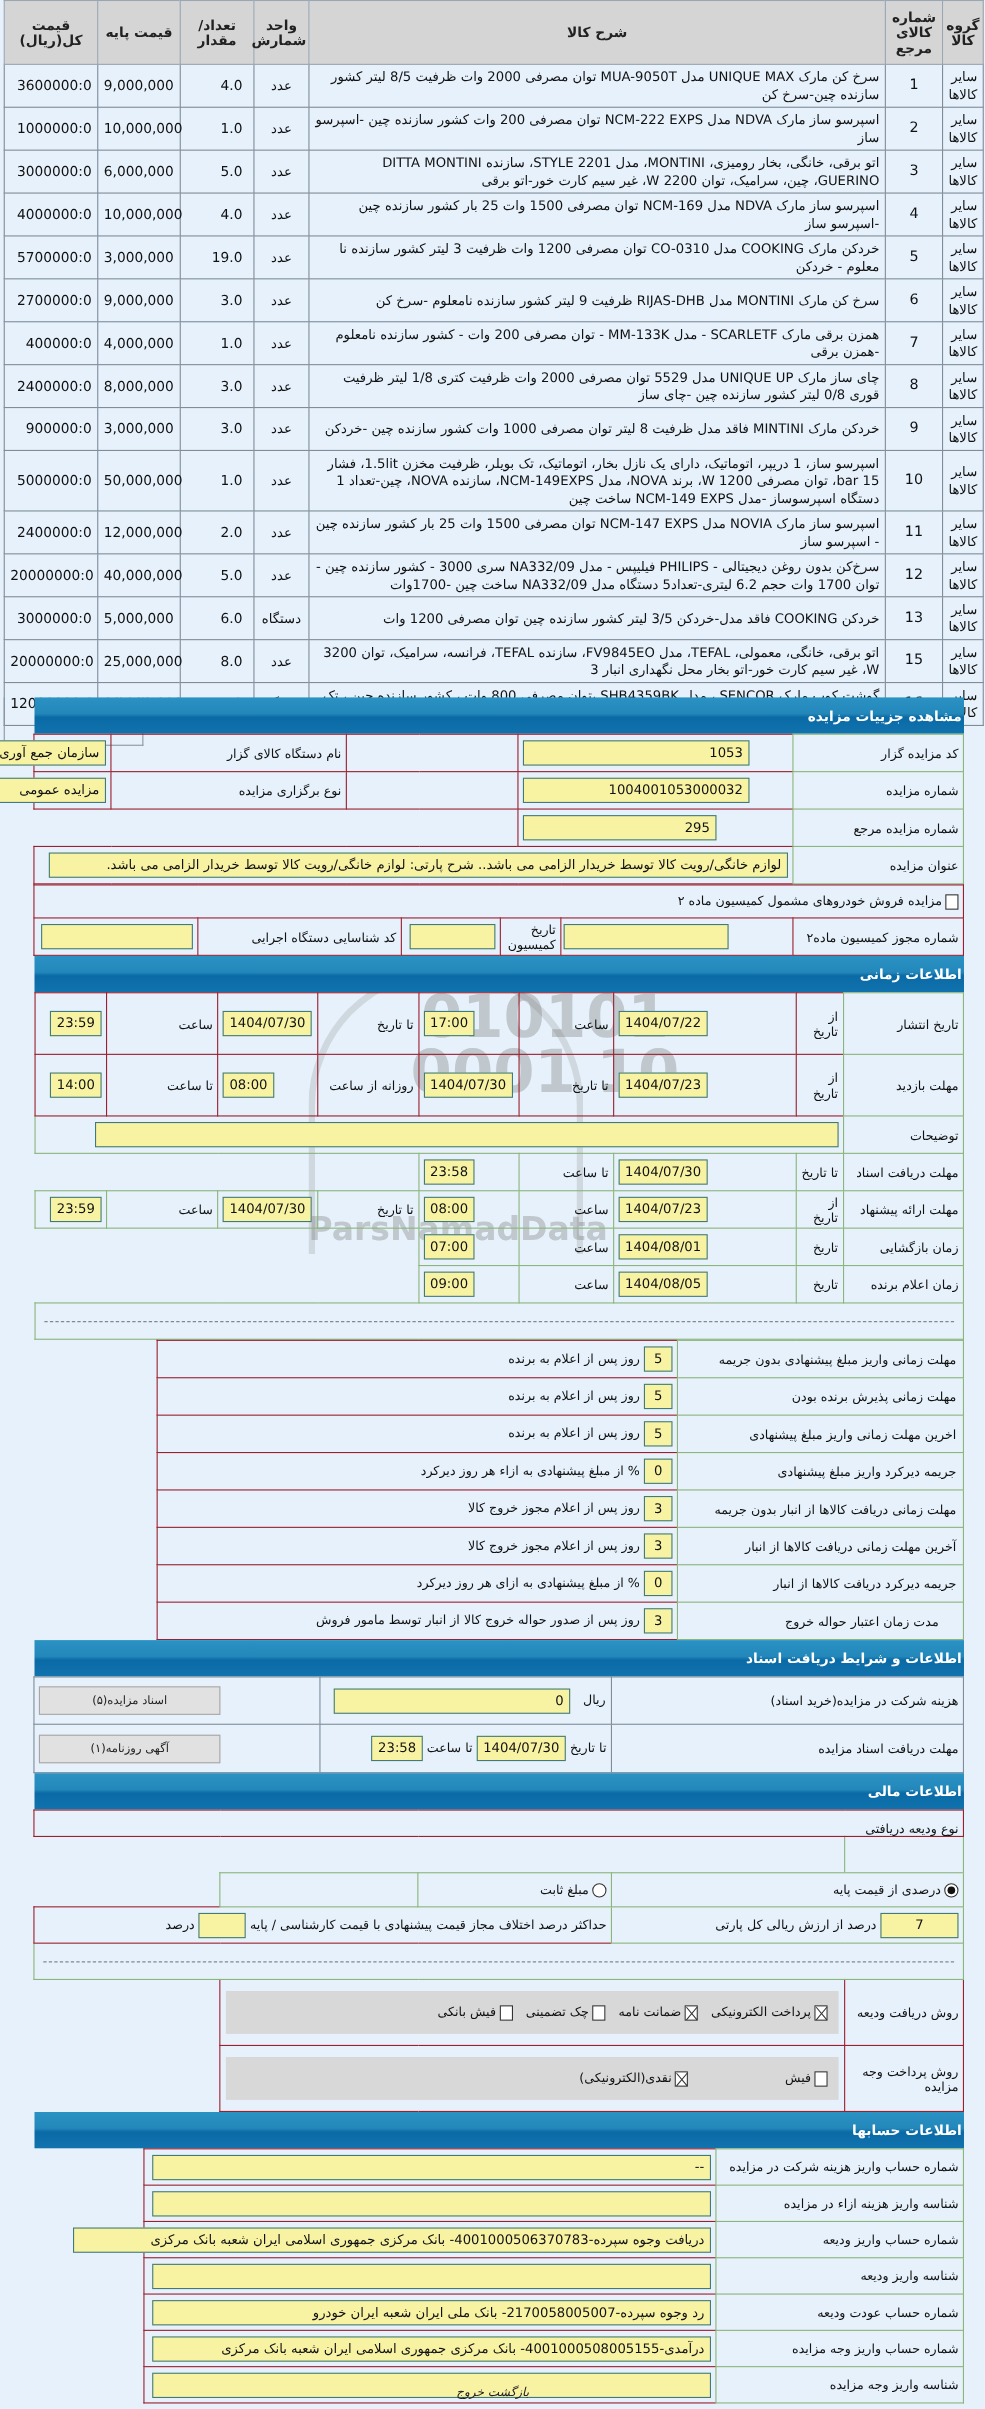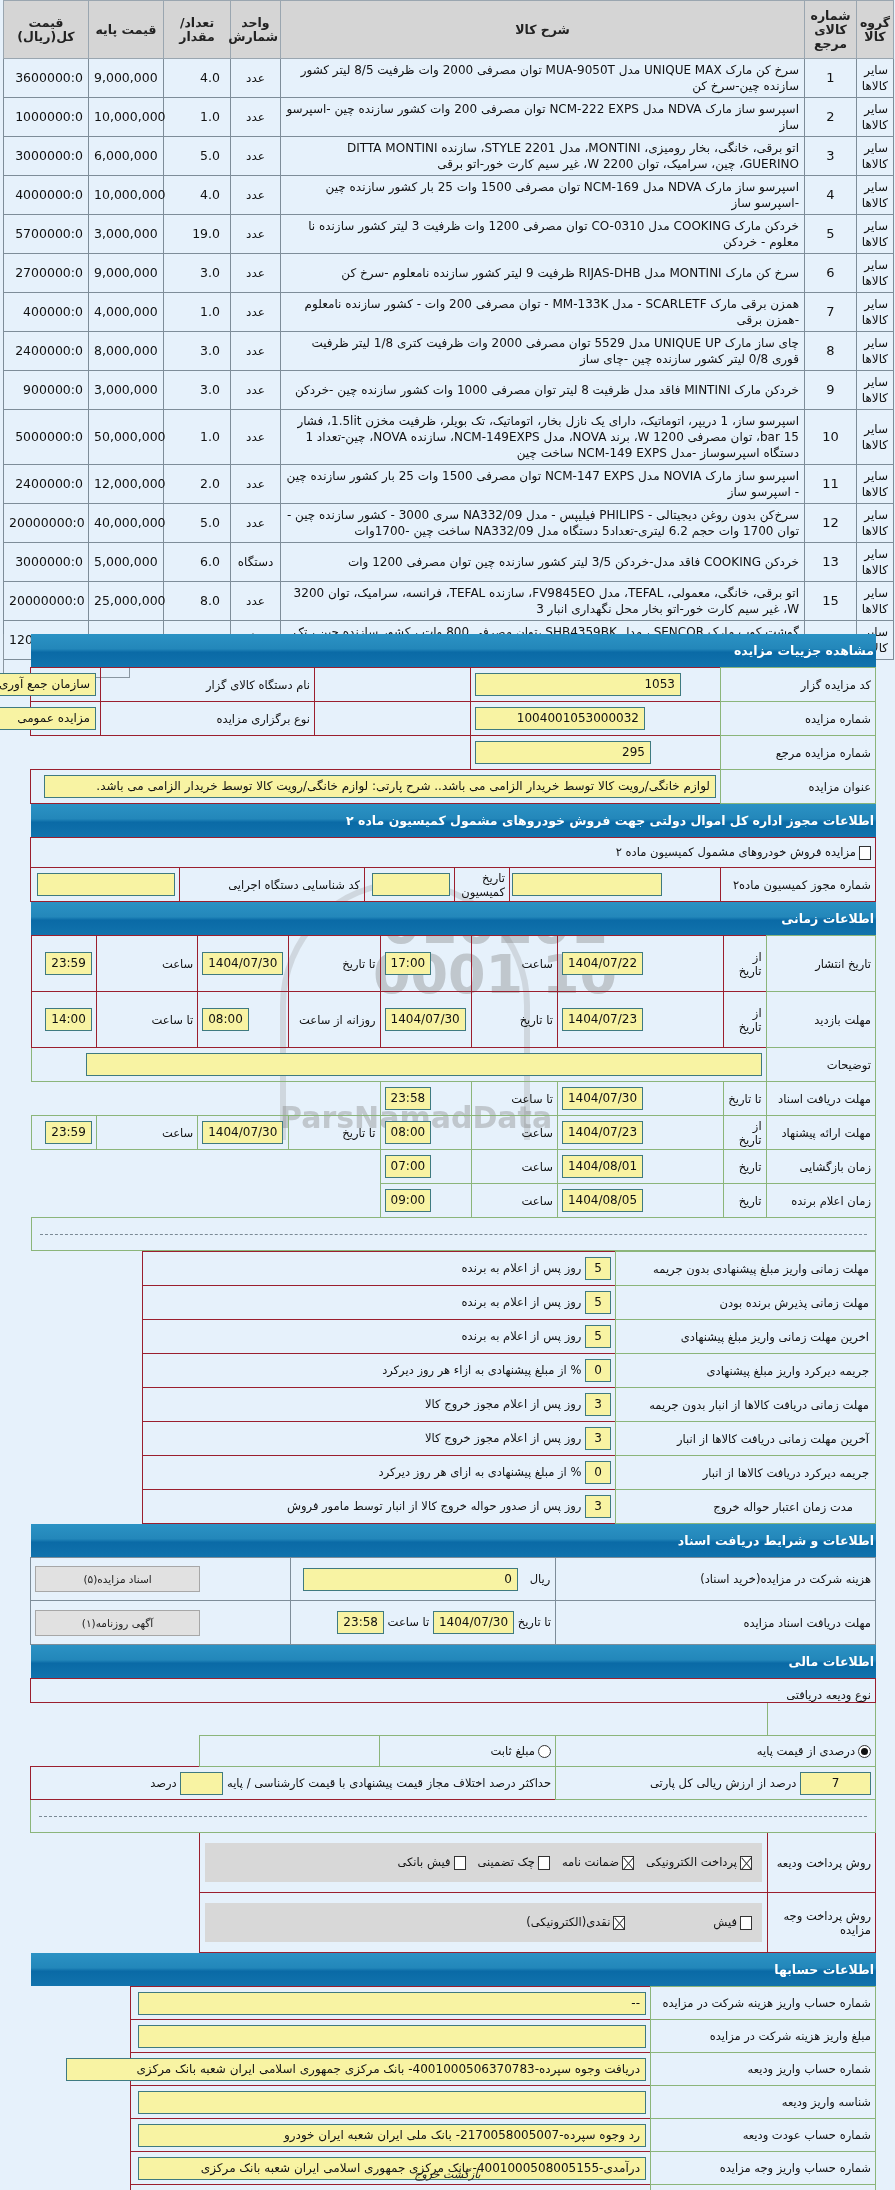--- a/index.html
+++ b/index.html
@@ -280,38 +280,37 @@
     <tbody>
         <tr style="height:34px">
       <td>کد مزایده گزار</td>
       <td class="r" style="text-align:left"><span class="val ltr" style="width:206px;text-align:right">1053</span></td>
       <td class="r" colspan="2"></td>
       <td class="r">نام دستگاه کالای گزار</td>
       <td class="r"><span class="val rtlv" style="width:190px">سازمان جمع آوری و فروش امو</span></td>
     </tr>
     <tr style="height:34px">
       <td>شماره مزایده</td>
-      <td class="r" style="text-align:left"><span class="val ltr" style="width:170px;text-align:right">1004001053000032</span></td>
+      <td class="r" style="text-align:left"><span class="val ltr" style="width:206px;text-align:right">1004001053000032</span></td>
       <td class="r" colspan="2"></td>
       <td class="r">نوع برگزاری مزایده</td>
       <td class="r"><span class="val rtlv" style="width:190px">مزایده عمومی</span></td>
     </tr>
     <tr style="height:34px">
       <td>شماره مزایده مرجع</td>
       <td class="r" style="text-align:left"><span class="val ltr" style="width:176px;text-align:right">295</span></td>
       <td colspan="4" style="border:none"></td>
     </tr>
     <tr style="height:34px">
       <td>عنوان مزایده</td>
       <td class="r" colspan="5"><span class="val rtlv" style="width:672px">لوازم خانگی/رویت کالا توسط خریدار الزامی می باشد.. شرح پارتی: لوازم خانگی/رویت کالا توسط خریدار الزامی می باشد.</span></td>
     </tr>
   </tbody>
     </table>
 
-  <div class="sect-head">اطلاعات مجوز اداره کل اموال دولتی جهت فروش خودروهای مشمول کمیسیون ماده ۲</div>
   <table class="f red">
     <colgroup>
         <col style="width:155px">
         <col style="width:55px">
         <col style="width:156px">
         <col style="width:55px">
         <col style="width:90px">
         <col style="width:185px">
         <col style="width:149px">
       </colgroup>
@@ -526,21 +525,21 @@
     <tr style="height:33px">
       <td colspan="2"><span class="val" style="width:71px;text-align:center">7</span> <span>درصد از ارزش ریالی کل پارتی</span></td>
       <td colspan="3" class="r" style="border-color:#9b1f2e"><span>حداکثر درصد اختلاف مجاز قیمت پیشنهادی با قیمت کارشناسی / پایه</span> <span class="val" style="width:43px"></span> <span>درصد</span></td>
     </tr>
     <tr style="height:33px">
       <td colspan="5">
             <div class="dash"></div>
           </td>
     </tr>
     <tr style="height:60px">
-      <td class="r">روش پرداخت ودیعه</td>
+      <td class="r">روش دریافت ودیعه</td>
       <td class="r" colspan="3" style="padding:0 5px">
             <div class="graybox" id="deposit-methods">
               <span><span class="cb x"></span><span>پرداخت الکترونیکی</span></span>
               <span><span class="cb x"></span><span>ضمانت نامه</span></span>
               <span><span class="cb"></span><span>چک تضمینی</span></span>
               <span><span class="cb"></span><span>فیش بانکی</span></span>
             </div>
           </td>
       <td style="border:none;border-right:1px solid #9b1f2e"></td>
     </tr>
@@ -563,21 +562,21 @@
         <col style="width:225px">
         <col style="width:520px">
       </colgroup>
     <tbody id="accounts-body">
     <tr style="height:33px">
       <td>شماره حساب واریز هزینه شرکت در مزایده</td>
       <td class="r" style="padding:0 4px"><span class="val rtlv" style="width:508px">--</span></td>
     </tr>
 
     <tr style="height:33px">
-      <td>مبلغ واریز هزینه شرکت در مزایده</td>
+      <td>شناسه واریز هزینه ازاء در مزایده</td>
       <td class="r" style="padding:0 4px"><span class="val rtlv" style="width:508px"></span></td>
     </tr>
 
     <tr style="height:33px">
       <td>شماره حساب واریز ودیعه</td>
       <td class="r" style="padding:0 4px"><span class="val rtlv" style="width:580px">دریافت وجوه سپرده-4001000506370783- بانک مرکزی جمهوری اسلامی ایران شعبه بانک مرکزی</span></td>
     </tr>
 
     <tr style="height:33px">
       <td>شناسه واریز ودیعه</td>

